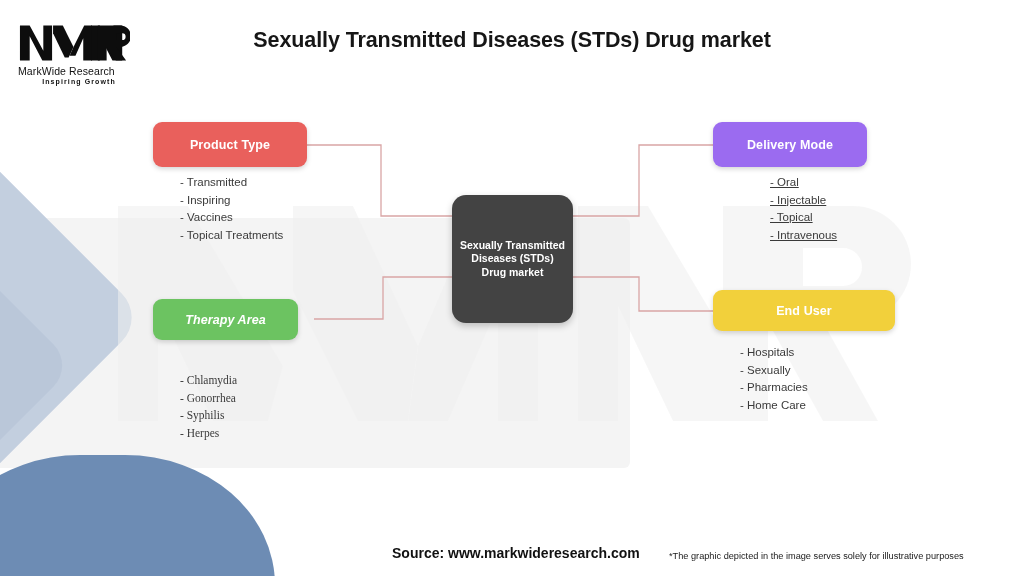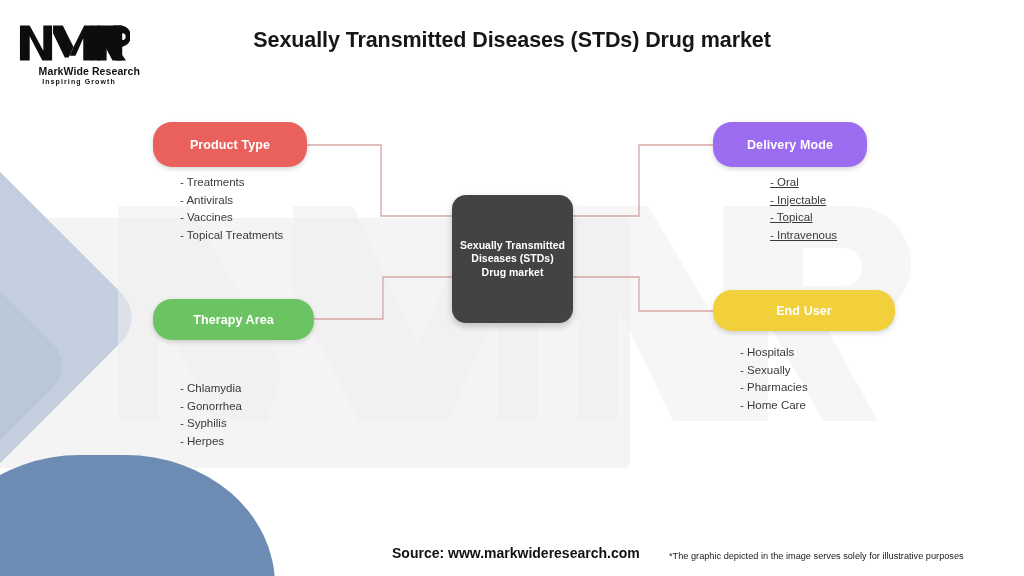--- a/index.html
+++ b/index.html
@@ -54,22 +54,22 @@
     width:800px; height:230px;
     pointer-events:none;
     opacity:.55;
   }
   .watermark svg{width:100%;height:100%;display:block;}
 
   
   .logo{position:absolute;left:18px;top:22px;width:122px;}
   .logo-mark{width:112px;height:42px;display:block;}
   .logo-name{
-    font-size:10.5px;font-weight:bold;color:#111;
-    letter-spacing:.1px;text-align:right;margin-top:1px;
+    font-size:10.5px;font-weight:normal;color:#111;
+    letter-spacing:.1px;text-align:left;margin-top:1px;
     font-family:"Liberation Sans", sans-serif;
   }
   .logo-tag{
     font-size:7px;font-weight:bold;color:#111;
     letter-spacing:1.1px;text-align:center;margin-top:1px;
     font-family:"Liberation Sans", sans-serif;
   }
 
   
   .title{
@@ -78,48 +78,48 @@
     font-size:21.5px;font-weight:bold;color:#161616;
     letter-spacing:-.1px;
   }
 
   
   .connectors{position:absolute;inset:0;width:1024px;height:576px;pointer-events:none;}
 
   
   .node{
     position:absolute;
-    border-radius:19px;
+    border-radius:9px;
     display:flex;align-items:center;justify-content:center;
     color:#ffffff;font-weight:bold;font-size:12.5px;
     box-shadow:0 2px 5px rgba(0,0,0,.17);
     letter-spacing:.1px;
   }
   .node-product{left:153px;top:122px;width:154px;height:45px;background:#e9605c;}
   .node-delivery{left:713px;top:122px;width:154px;height:45px;background:#9b6bf0;}
-  .node-therapy{left:153px;top:299px;width:161px;height:41px;background:#6cc361;}
+  .node-therapy{left:153px;top:299px;width:145px;height:41px;background:#6cc361;font-style:italic;}
   .node-enduser{left:713px;top:290px;width:182px;height:41px;background:#f2d03b;}
 
   .center-node{
     position:absolute;left:452px;top:195px;width:121px;height:128px;
     background:#434343;border-radius:14px;
     display:flex;align-items:center;justify-content:center;
     box-shadow:0 3px 7px rgba(0,0,0,.22);
   }
   .center-node .center-text{
     color:#fff;font-weight:bold;font-size:10.5px;line-height:13.5px;
     text-align:center;padding:0 7px;
   }
 
   
   .bullets{position:absolute;color:#3a3a3a;font-size:11.5px;line-height:17.6px;}
   .bullets .bullet-line{white-space:nowrap;}
   .list-product{left:180px;top:174px;}
   .list-delivery{left:770px;top:174px;text-decoration:underline;}
-  .list-therapy{left:180px;top:380px;}
+  .list-therapy{left:180px;top:372px;font-family:Liberation Serif, serif;}
   .list-enduser{left:740px;top:344px;}
 
   
   .footer-source{
     position:absolute;left:392px;top:545px;
     font-size:14px;font-weight:bold;color:#111;
   }
   .footer-note{
     position:absolute;left:669px;top:551px;
     font-size:9.2px;color:#1a1a1a;
@@ -179,22 +179,22 @@
   </svg>
 
   <div class="center-node">
     <div class="center-text">Sexually Transmitted Diseases (STDs) Drug market</div>
   </div>
 
   <div class="node node-product">
     <span>Product Type</span>
   </div>
   <div class="bullets list-product">
-    <div class="bullet-line">- Treatments</div>
-    <div class="bullet-line">- Antivirals</div>
+    <div class="bullet-line">- Transmitted</div>
+    <div class="bullet-line">- Inspiring</div>
     <div class="bullet-line">- Vaccines</div>
     <div class="bullet-line">- Topical Treatments</div>
   </div>
 
   <div class="node node-delivery">
     <span>Delivery Mode</span>
   </div>
   <div class="bullets list-delivery">
     <div class="bullet-line">- Oral</div>
     <div class="bullet-line">- Injectable</div>

